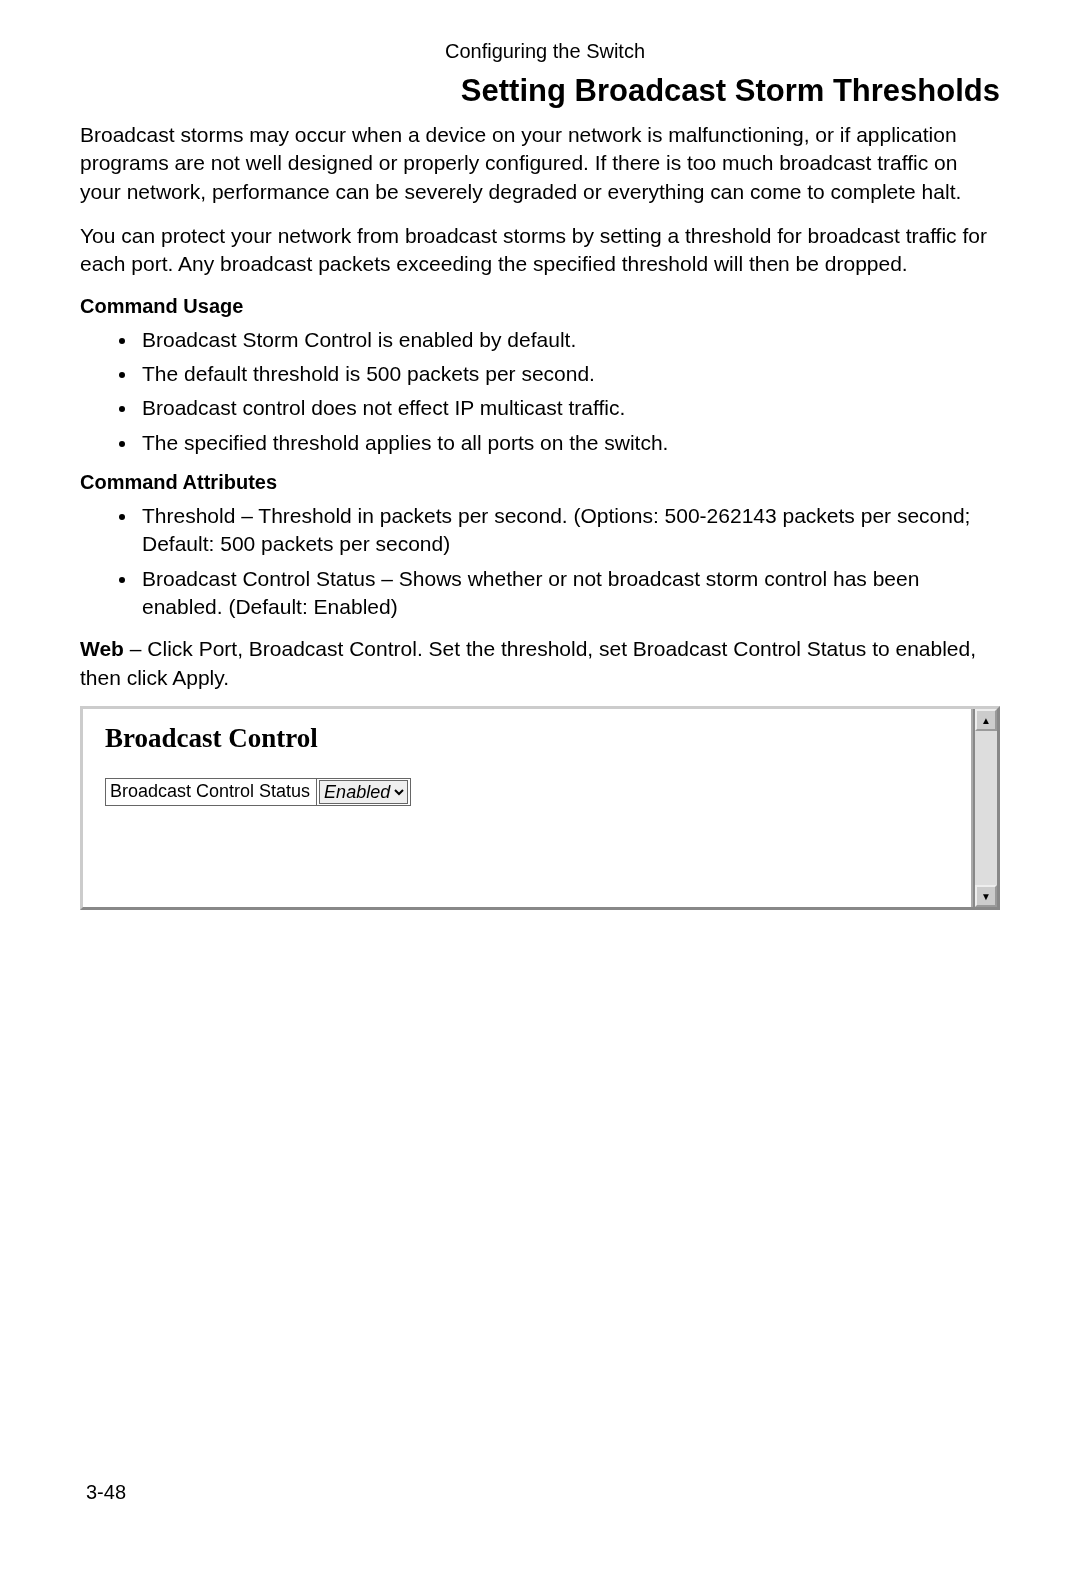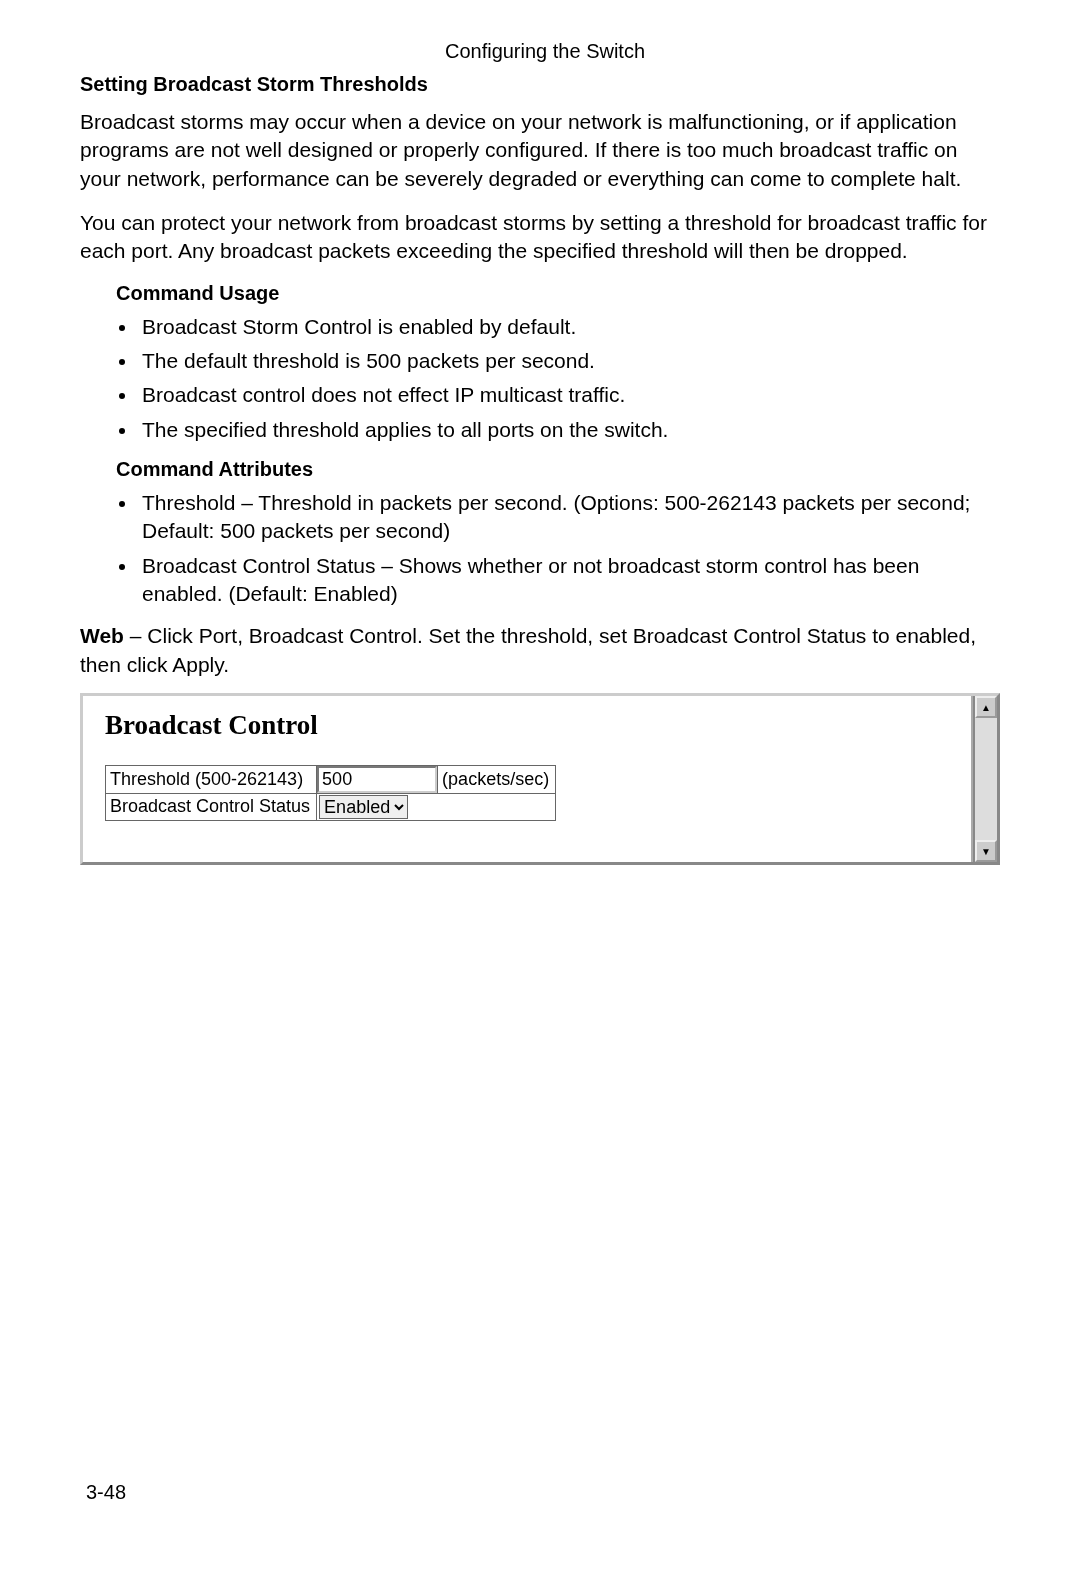--- a/index.html
+++ b/index.html
@@ -16,35 +16,35 @@
       padding: 40px 80px 40px 80px;
       position: relative;
     }
     .breadcrumb {
       font-size: 20px;
       margin-bottom: 10px;
       margin-left: 10px;
       text-align: center;
     }
     .heading {
-      font-size: 20px;
+      font-size: 31px;
       font-weight: bold;
       margin-bottom: 12px;
+      text-align: right;
     }
     .para {
       font-size: 21px;
       line-height: 1.35;
       margin-bottom: 16px;
     }
     .subhead {
       font-size: 20px;
       font-weight: bold;
       margin-bottom: 8px;
       margin-top: 6px;
-      margin-left: 36px;
     }
     ul.bullets {
       list-style: disc;
       margin-left: 58px;
       margin-bottom: 14px;
     }
     ul.bullets li {
       font-size: 21px;
       line-height: 1.35;
       margin-bottom: 6px;
@@ -54,21 +54,21 @@
       font-size: 21px;
       line-height: 1.35;
       margin-bottom: 14px;
       margin-top: 8px;
     }
     .bold { font-weight: bold; }
     .panel-outer {
       border: 3px solid #888;
       border-left-color: #ccc;
       border-top-color: #ccc;
-      height: 172px;
+      height: 204px;
       position: relative;
       display: flex;
     }
     .panel-inner {
       flex: 1;
       padding: 14px 22px 10px 22px;
       overflow: hidden;
       border-right: 2px solid #aaa;
       background: #fff;
     }
@@ -94,20 +94,21 @@
       border: 2px inset #ccc;
       width: 120px;
       padding: 1px 3px;
       font-family: Arial, sans-serif;
     }
     .status-select {
       font-size: 18px;
       border: 1px solid #666;
       background: #efefef;
       font-family: Arial, sans-serif;
+      font-style: italic;
     }
     .scrollbar {
       width: 24px;
       background: #ddd;
       border-left: 2px solid #888;
       display: flex;
       flex-direction: column;
       justify-content: space-between;
     }
     .scroll-btn {
@@ -158,27 +159,20 @@
 
 <p class="web-line">
   <span class="bold">Web</span><span> – Click Port, Broadcast Control. Set the threshold, set Broadcast Control Status to enabled, then click Apply.</span>
 </p>
 
 <div class="panel-outer">
   <div class="panel-inner">
     <div class="panel-title">Broadcast Control</div>
     <table class="form-table">
       <tbody>
-          <tr>
-        <td>Threshold (500-262143)</td>
-        <td style="padding:0;">
-          <input class="threshold-input" value="500" style="">
-        </td>
-        <td>(packets/sec)</td>
-      </tr>
       <tr>
         <td>Broadcast Control Status</td>
         <td colspan="2" style="padding:1px 2px;">
           <select class="status-select">
             <option>Enabled</option>
           </select>
         </td>
       </tr>
     </tbody>
       </table>

